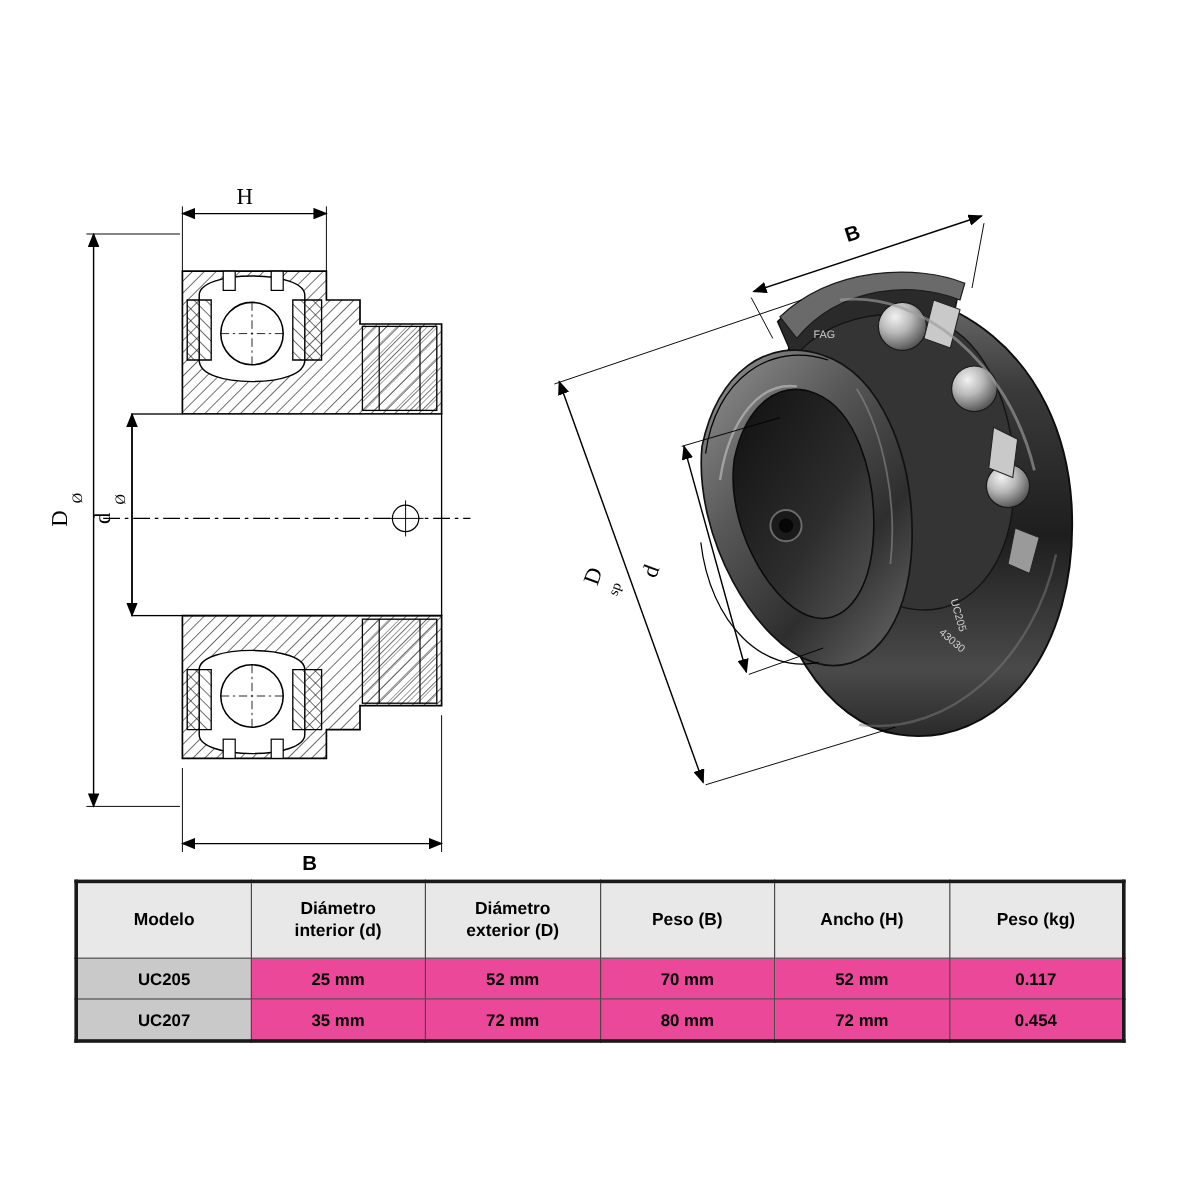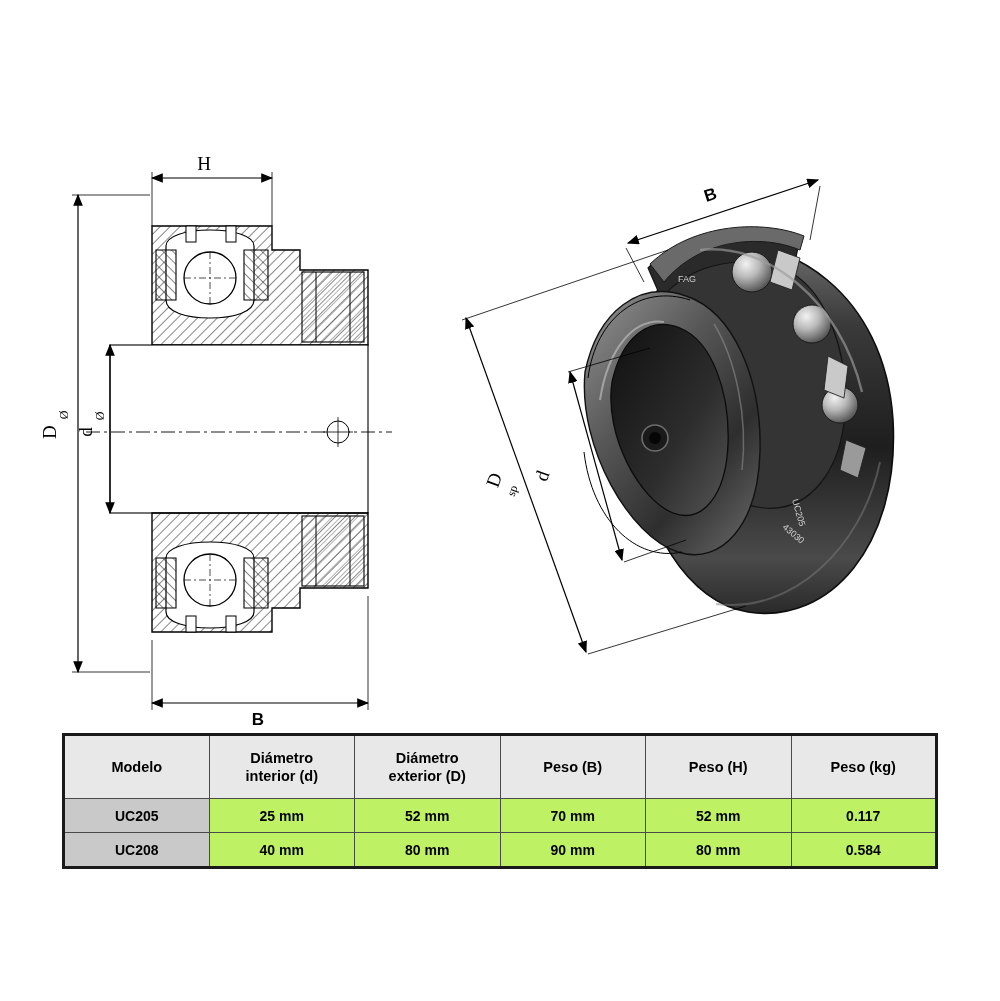--- a/index.html
+++ b/index.html
@@ -76,21 +76,21 @@
     height: 33px;
     padding: 0 2px;
   }
   table.spec thead th {
     background: #e8e8e8;
     height: 62px;
     font-size: 14.5px;
     line-height: 1.25;
   }
   table.spec tbody td {
-    background: #bef264;
+    background: #ec4899;
   }
   table.spec tbody tr td:first-child {
     background: #c9c9c9;
   }
   .thline { display: block; }
 </style>
 </head>
 <body>
 
 <div id="page">
@@ -301,41 +301,41 @@
             <span class="thline">interior (d)</span>
           </th>
           <th>
             <span class="thline">Diámetro</span>
             <span class="thline">exterior (D)</span>
           </th>
           <th>
             <span class="thline">Peso (B)</span>
           </th>
           <th>
-            <span class="thline">Peso (H)</span>
+            <span class="thline">Ancho (H)</span>
           </th>
           <th>
             <span class="thline">Peso (kg)</span>
           </th>
         </tr>
       </thead>
       <tbody>
         <tr>
           <td>UC205</td>
           <td>25 mm</td>
           <td>52 mm</td>
           <td>70 mm</td>
           <td>52 mm</td>
           <td>0.117</td>
         </tr>
         <tr>
-          <td>UC208</td>
-          <td>40 mm</td>
+          <td>UC207</td>
+          <td>35 mm</td>
+          <td>72 mm</td>
           <td>80 mm</td>
-          <td>90 mm</td>
-          <td>80 mm</td>
-          <td>0.584</td>
+          <td>72 mm</td>
+          <td>0.454</td>
         </tr>
       </tbody>
     </table>
   </div>
 
 </div>
 
 </body></html>

